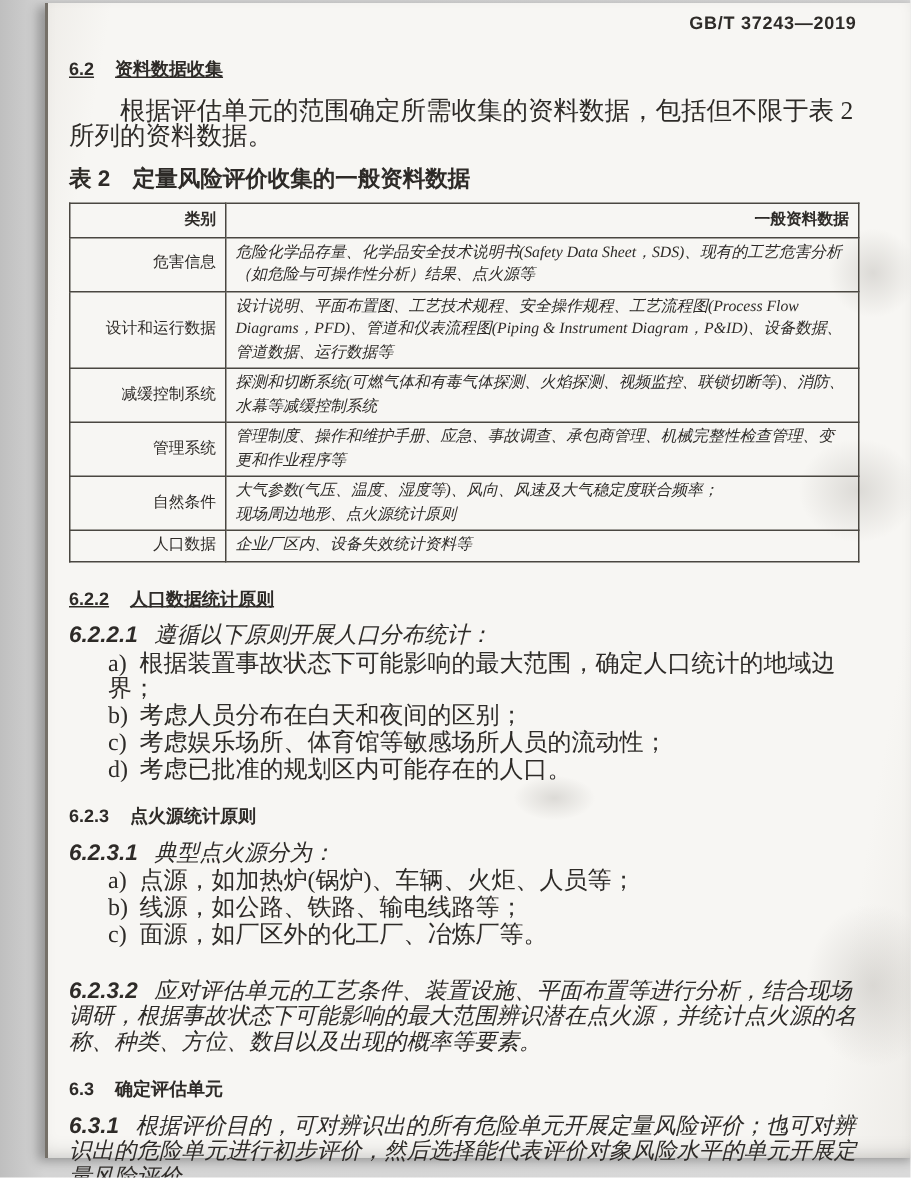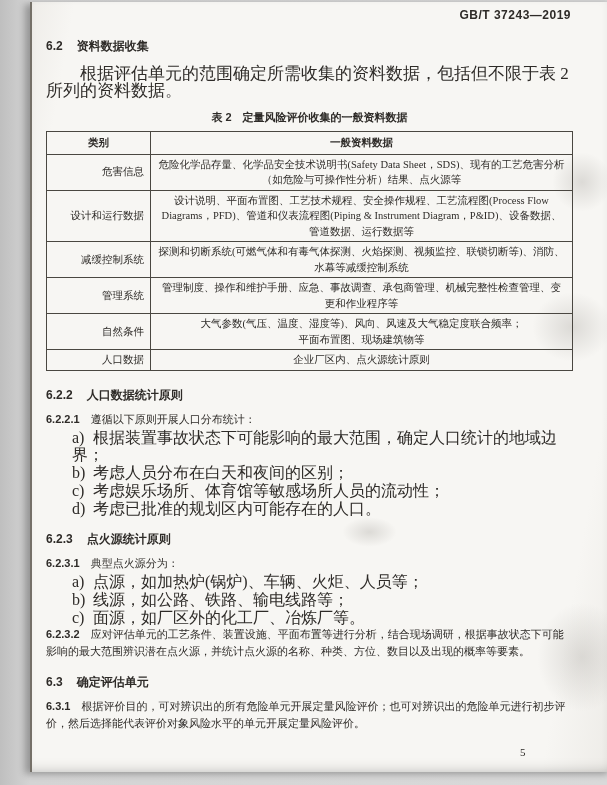--- a/index.html
+++ b/index.html
@@ -28,34 +28,34 @@
     text-align:right; font-family:"Liberation Sans","DejaVu Sans",sans-serif;
     font-weight:bold; font-size:12px; letter-spacing:.5px; padding-right:2px;
   }
   .h {
     font-family:"Liberation Sans","DejaVu Sans",sans-serif;
     font-weight:bold; font-size:12px; margin:15px 0 0; line-height:15px;
   }
   .h .num { margin-right:14px; }
   .para { font-size:17px; line-height:17px; margin:11px 0 0; text-indent:2em; }
   .tbl-caption {
-    text-align:center; font-family:"Liberation Sans","DejaVu Sans",sans-serif;
-    font-weight:bold; font-size:11px; margin:11px 0 6px;
+    text-align:left; font-family:"Liberation Sans","DejaVu Sans",sans-serif;
+    font-weight:bold; font-size:15px; margin:11px 0 6px;
   }
   table { width:100%; border-collapse:collapse; table-layout:fixed; font-size:10.5px; }
   col.c1 { width:104px; }
   th,td { border:1px solid #4a4741; padding:2px 6px; line-height:15.5px; }
-  th { font-family:"Liberation Sans","DejaVu Sans",sans-serif; font-weight:bold; text-align:center; padding:3px 6px; }
+  th { font-family:"Liberation Sans","DejaVu Sans",sans-serif; font-weight:bold; text-align:right; padding:3px 6px; }
   td.cat { text-align:right; vertical-align:middle; }
-  td.data { text-align:center; vertical-align:middle; white-space:pre-line; }
-  .clause { font-size:11px; line-height:17px; margin:8px 0 0; }
+  td.data { text-align:left; vertical-align:middle; white-space:pre-line;font-style:italic; }
+  .clause { font-size:15px; line-height:17px; margin:8px 0 0;font-style:italic; }
   .cnum { font-family:"Liberation Sans","DejaVu Sans",sans-serif; font-weight:bold; margin-right:11px; }
   .li { font-size:16px; line-height:17px; margin:1px 0 0; padding-left:26px; }
   .li-label { display:inline-block; width:21px; }
-  .mt-sec { margin-top:17px; }
+  .mt-sec { margin-top:17px;text-decoration:underline; }
   .page-num { position:absolute; left:488px; top:744px; font-size:11px; }
 </style>
 </head>
 <body>
 
 <div class="page">
   <div class="smudge sm1"></div>
   <div class="smudge sm2"></div>
   <div class="smudge sm3"></div>
   <div class="smudge sm4"></div>
@@ -97,25 +97,25 @@
           <td class="cat">减缓控制系统</td>
           <td class="data">探测和切断系统(可燃气体和有毒气体探测、火焰探测、视频监控、联锁切断等)、消防、水幕等减缓控制系统</td>
         </tr>
         <tr>
           <td class="cat">管理系统</td>
           <td class="data">管理制度、操作和维护手册、应急、事故调查、承包商管理、机械完整性检查管理、变更和作业程序等</td>
         </tr>
         <tr>
           <td class="cat">自然条件</td>
           <td class="data">大气参数(气压、温度、湿度等)、风向、风速及大气稳定度联合频率；
-平面布置图、现场建筑物等</td>
+现场周边地形、点火源统计原则</td>
         </tr>
         <tr>
           <td class="cat">人口数据</td>
-          <td class="data">企业厂区内、点火源统计原则</td>
+          <td class="data">企业厂区内、设备失效统计资料等</td>
         </tr>
       </tbody>
     </table>
 
     <div class="h mt-sec">
       <span class="num">6.2.2</span><span>人口数据统计原则</span>
     </div>
 
     <p class="clause">
       <span class="cnum">6.2.2.1</span><span>遵循以下原则开展人口分布统计：</span>
@@ -130,21 +130,21 @@
       <span class="num">6.2.3</span><span>点火源统计原则</span>
     </div>
 
     <p class="clause">
       <span class="cnum">6.2.3.1</span><span>典型点火源分为：</span>
     </p>
     <p class="li"><span class="li-label">a)</span><span>点源，如加热炉(锅炉)、车辆、火炬、人员等；</span></p>
     <p class="li"><span class="li-label">b)</span><span>线源，如公路、铁路、输电线路等；</span></p>
     <p class="li"><span class="li-label">c)</span><span>面源，如厂区外的化工厂、冶炼厂等。</span></p>
 
-    <p class="clause" style="margin-top:0">
+    <p class="clause" style="margin-top:20px">
       <span class="cnum">6.2.3.2</span><span>应对评估单元的工艺条件、装置设施、平面布置等进行分析，结合现场调研，根据事故状态下可能影响的最大范围辨识潜在点火源，并统计点火源的名称、种类、方位、数目以及出现的概率等要素。</span>
     </p>
 
     <div class="h">
       <span class="num">6.3</span><span>确定评估单元</span>
     </div>
 
     <p class="clause">
       <span class="cnum">6.3.1</span><span>根据评价目的，可对辨识出的所有危险单元开展定量风险评价；也可对辨识出的危险单元进行初步评价，然后选择能代表评价对象风险水平的单元开展定量风险评价。</span>
     </p>

